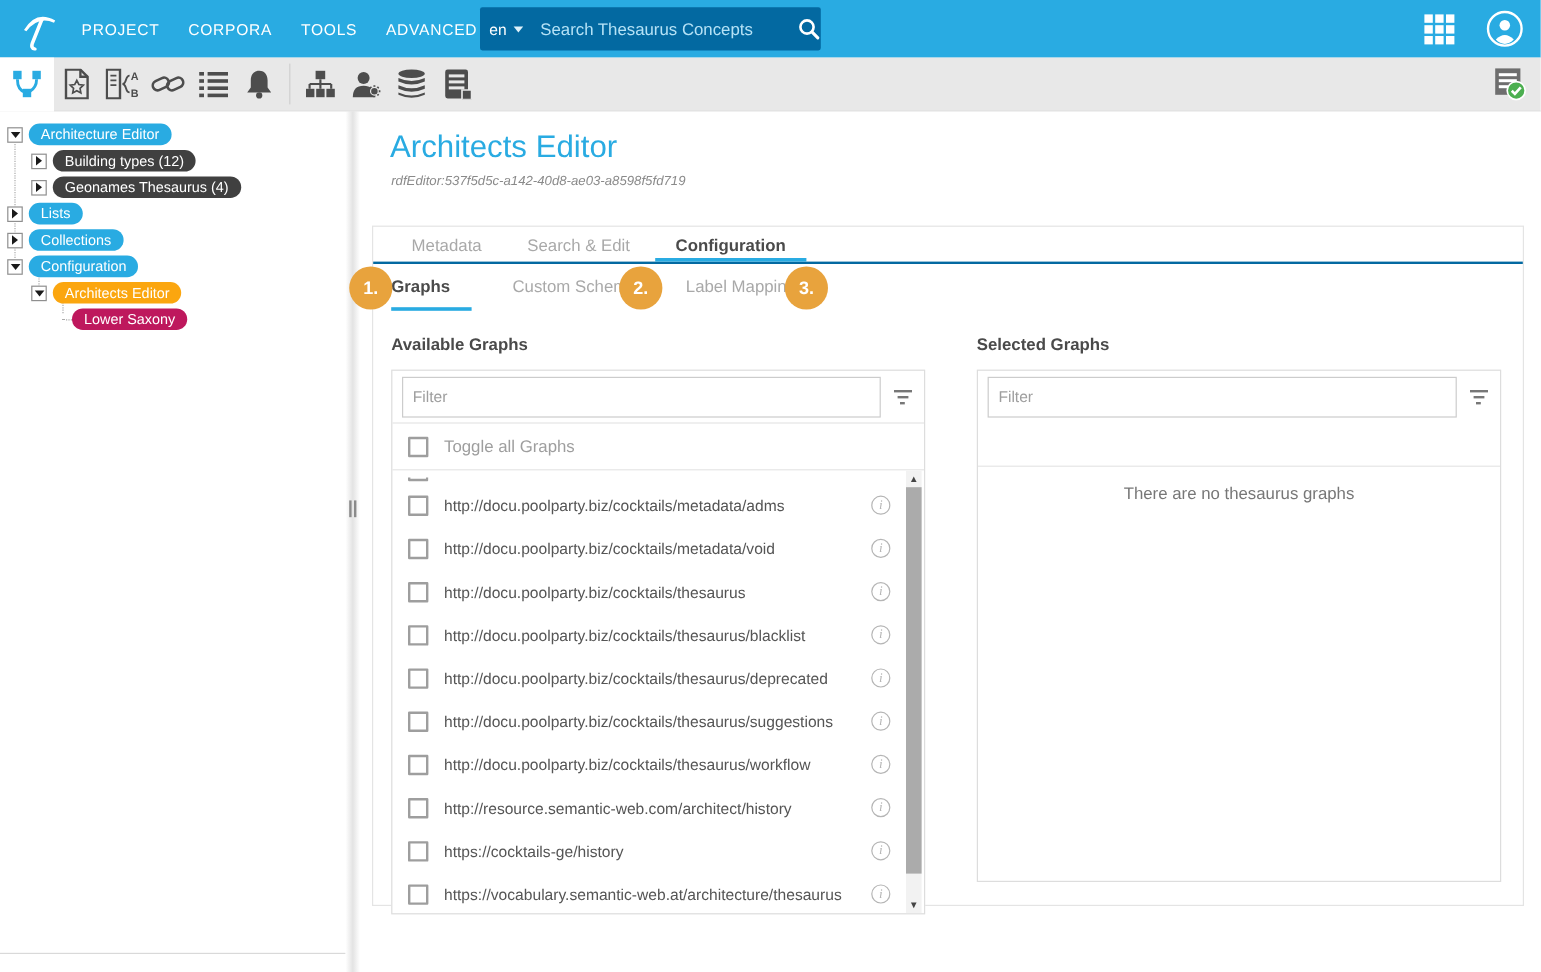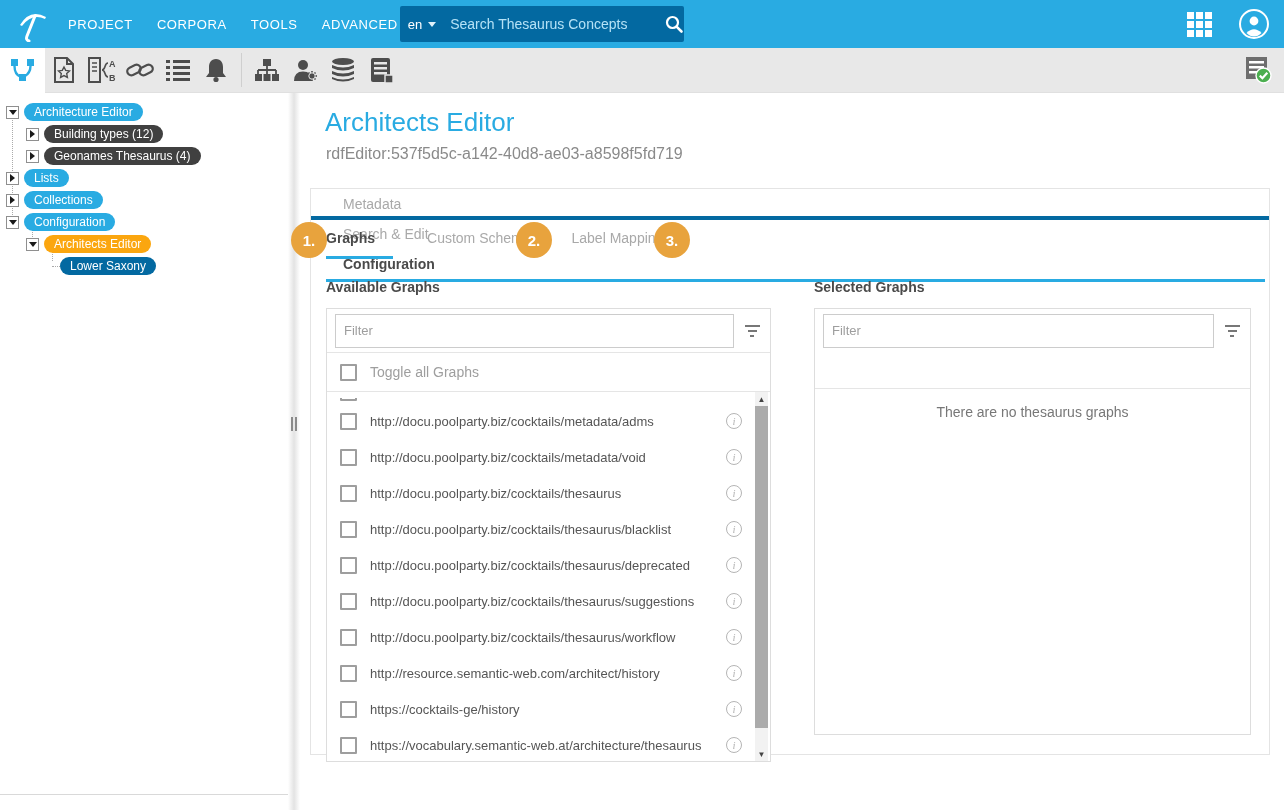--- a/index.html
+++ b/index.html
@@ -41,32 +41,32 @@
 
   
   .tree-row { display:flex; align-items:center; height:22px; position:relative; }
   .toggle { width:13px; height:13px; border:1px solid #8f8f8f; background:#fff; display:flex;
     align-items:center; justify-content:center; margin-right:5px; flex:none; cursor:pointer; }
   .tri-down { width:0; height:0; border-left:4px solid transparent; border-right:4px solid transparent; border-top:5px solid #1a1a1a; }
   .tri-right { width:0; height:0; border-top:4px solid transparent; border-bottom:4px solid transparent; border-left:5px solid #1a1a1a; }
   .pill { color:#fff; font-size:12px; line-height:16px; padding:1px 10px; border-radius:10px;
     white-space:nowrap; cursor:pointer; }
   .pill.blue { background:#29ABE2; } .pill.purple { background:#404040; }
-  .pill.orange { background:#FBA60F; } .pill.teal { background:#0369a1; }
+  .pill.orange { background:#FBA60F; } .pill.teal { background:#be185d; }
   .stub { border-top:1px dotted #aaa; width:8px; flex:none; }
   .tree-guide { position:absolute; border-left:1px dotted #aaa; width:0; }
 
   
   .content { flex:1; position:relative; background:#fff; }
   .title { color:#29ABE2; font-size:26px; font-weight:400; padding:14px 0 0 25px; }
-  .subtitle { color:#8a8a8a; font-size:16px; padding:7px 0 0 26px; }
+  .subtitle { color:#8a8a8a; font-size:11px; font-style:italic; padding:7px 0 0 26px; }
 
   .card { position:absolute; left:10px; top:95px; width:960px; height:567px;
     border:1px solid #e4e4e4; background:#fff; }
-  .tabs { height:31px; border-bottom:4px solid #0369a1; display:flex; padding-left:15px;flex-direction:column; }
+  .tabs { height:31px; border-bottom:2px solid #0369a1; display:flex; padding-left:15px; }
   .tab { font-size:14px; color:#a9a9a9; line-height:30px; padding:0 17px; margin-right:4px; cursor:pointer; }
   .tab.active { color:#4a4a4a; font-weight:bold; border-bottom:3px solid #29ABE2; }
   .subtabs { height:39px; display:flex; padding-left:15px; position:relative; }
   .subtab { font-size:14px; color:#a9a9a9; line-height:36px; margin-right:34px; cursor:pointer; }
   .subtab.active { color:#4a4a4a; font-weight:bold; border-bottom:3px solid #29ABE2; padding-right:18px; }
   .badge { position:absolute; top:2px; width:36px; height:36px; border-radius:50%; background:#E8A33D;
     color:#fff; font-size:15px; font-weight:bold; display:flex; align-items:center; justify-content:center; }
 
   .panels { display:flex; padding:20px 15px 0; gap:43px; }
   .panel-title { font-size:14px; font-weight:bold; color:#4a4a4a; margin-bottom:13px; }

